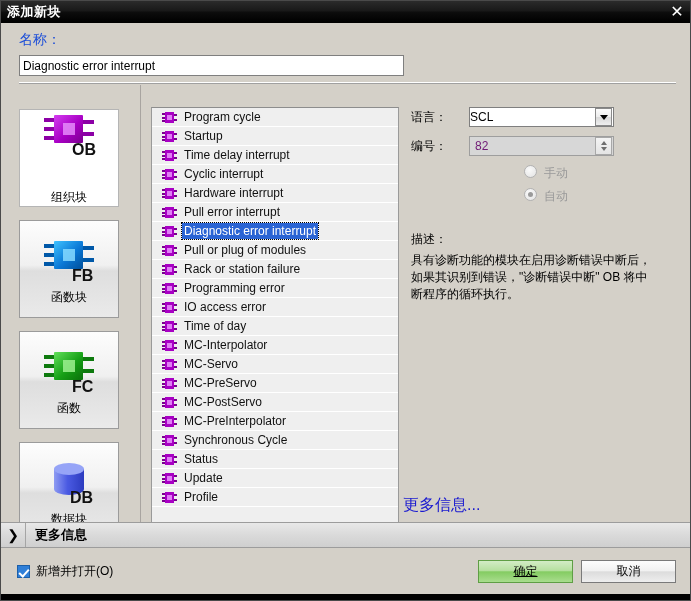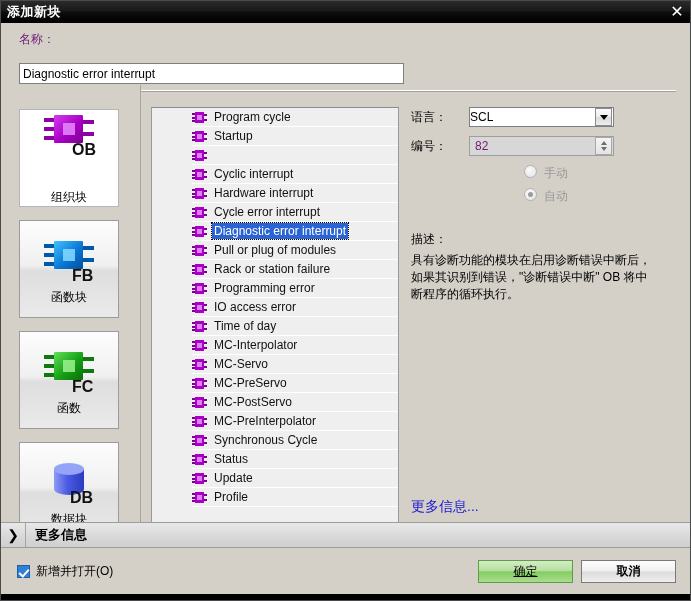--- a/index.html
+++ b/index.html
@@ -55,23 +55,23 @@
   
   #dlgbody {
     position: absolute;
     left: 0; top: 22px; right: 0; bottom: 0;
     background: #d4d0c8;
   }
 
   
   #name-area { padding: 8px 14px 4px 18px; }
   .field-label {
-    font-size: 12px;
-    color: #701a75;
-    margin-bottom: 15px;
+    font-size: 14px;
+    color: #1d4ed8;
+    margin-bottom: 6px;
   }
   #name-input {
     width: 385px;
     height: 21px;
     background: #ffffff;
     border: 1px solid #7f7f7f;
     font-family: "Liberation Sans", sans-serif;
     font-size: 12px;
     color: #000;
     padding: 0 3px;
@@ -140,26 +140,26 @@
     height: 424px;
     background: #efefef;
     border: 1px solid #9a9a9a;
     border-top-color: #8d8d8d;
     overflow: hidden;
   }
   .listitem {
     height: 19px;
     display: flex;
     align-items: center;
+    padding-left: 10px;
     border-bottom: 1px solid #ffffff;
     font-size: 12px;
     color: #111;
     cursor: pointer;
     white-space: nowrap;
-    margin-left: 40px;
   }
   .listitem .label { padding: 1px 2px; }
   .listitem.selected .label {
     background: #2a64d4;
     color: #ffffff;
     outline: 1px dotted #000;
     outline-offset: 0px;
   }
 
   
@@ -285,24 +285,24 @@
   }
   #desc-text {
     font-size: 12px;
     color: #000;
     line-height: 17px;
     width: 240px;
   }
 
   #moreinfo-link {
     position: absolute;
-    left: 12px;
+    left: 4px;
     bottom: 6px;
     color: #1818d0;
-    font-size: 14px;
+    font-size: 16px;
     cursor: pointer;
   }
 
   
   #expander {
     position: absolute;
     left: 0; right: 0; bottom: 52px;
     height: 26px;
     background: linear-gradient(to bottom, #e8e8e8 0%, #dadada 50%, #cfcfcf 100%);
     border-top: 1px solid #9c9c9c;
@@ -378,21 +378,20 @@
     justify-content: center;
   }
   #ok-btn {
     background: linear-gradient(to bottom, #d3ecc6 0%, #b6e0a0 45%, #84cc62 52%, #a9dd8e 100%);
     border: 1px solid #5f9e45;
     margin-right: 8px;
     text-decoration: underline;
   }
   #cancel-btn {
     background: linear-gradient(to bottom, #fdfdfd 0%, #f1f1f1 46%, #dcdcdc 52%, #eeeeee 100%);
-    font-weight: bold;
   }
 </style>
 </head>
 <body>
 
 <div id="dialog">
 
   <div id="titlebar">
     <span id="title-text">添加新块</span>
     <span id="close-btn">✕</span>
@@ -527,20 +526,21 @@
             <div class="listitem">
               <span class="ob-ico"><svg width="15" height="13" viewBox="0 0 15 13">
                   <rect x="0" y="2" width="4" height="2" fill="#7b008f"></rect>
                   <rect x="0" y="6" width="4" height="2" fill="#7b008f"></rect>
                   <rect x="0" y="9" width="4" height="2" fill="#7b008f"></rect>
                   <rect x="11" y="3" width="4" height="2" fill="#7b008f"></rect>
                   <rect x="11" y="8" width="4" height="2" fill="#7b008f"></rect>
                   <rect x="3" y="1" width="9" height="11" fill="#a800c4"></rect>
                   <rect x="5" y="4" width="5" height="5" fill="#e07ef5"></rect>
                 </svg></span>
+              <span class="label">Time delay interrupt</span>
             </div>
             <div class="listitem">
               <span class="ob-ico"><svg width="15" height="13" viewBox="0 0 15 13">
                   <rect x="0" y="2" width="4" height="2" fill="#7b008f"></rect>
                   <rect x="0" y="6" width="4" height="2" fill="#7b008f"></rect>
                   <rect x="0" y="9" width="4" height="2" fill="#7b008f"></rect>
                   <rect x="11" y="3" width="4" height="2" fill="#7b008f"></rect>
                   <rect x="11" y="8" width="4" height="2" fill="#7b008f"></rect>
                   <rect x="3" y="1" width="9" height="11" fill="#a800c4"></rect>
                   <rect x="5" y="4" width="5" height="5" fill="#e07ef5"></rect>
@@ -562,21 +562,21 @@
             <div class="listitem">
               <span class="ob-ico"><svg width="15" height="13" viewBox="0 0 15 13">
                   <rect x="0" y="2" width="4" height="2" fill="#7b008f"></rect>
                   <rect x="0" y="6" width="4" height="2" fill="#7b008f"></rect>
                   <rect x="0" y="9" width="4" height="2" fill="#7b008f"></rect>
                   <rect x="11" y="3" width="4" height="2" fill="#7b008f"></rect>
                   <rect x="11" y="8" width="4" height="2" fill="#7b008f"></rect>
                   <rect x="3" y="1" width="9" height="11" fill="#a800c4"></rect>
                   <rect x="5" y="4" width="5" height="5" fill="#e07ef5"></rect>
                 </svg></span>
-              <span class="label">Cycle error interrupt</span>
+              <span class="label">Pull error interrupt</span>
             </div>
             <div class="listitem selected">
               <span class="ob-ico"><svg width="15" height="13" viewBox="0 0 15 13">
                   <rect x="0" y="2" width="4" height="2" fill="#7b008f"></rect>
                   <rect x="0" y="6" width="4" height="2" fill="#7b008f"></rect>
                   <rect x="0" y="9" width="4" height="2" fill="#7b008f"></rect>
                   <rect x="11" y="3" width="4" height="2" fill="#7b008f"></rect>
                   <rect x="11" y="8" width="4" height="2" fill="#7b008f"></rect>
                   <rect x="3" y="1" width="9" height="11" fill="#a800c4"></rect>
                   <rect x="5" y="4" width="5" height="5" fill="#e07ef5"></rect>

